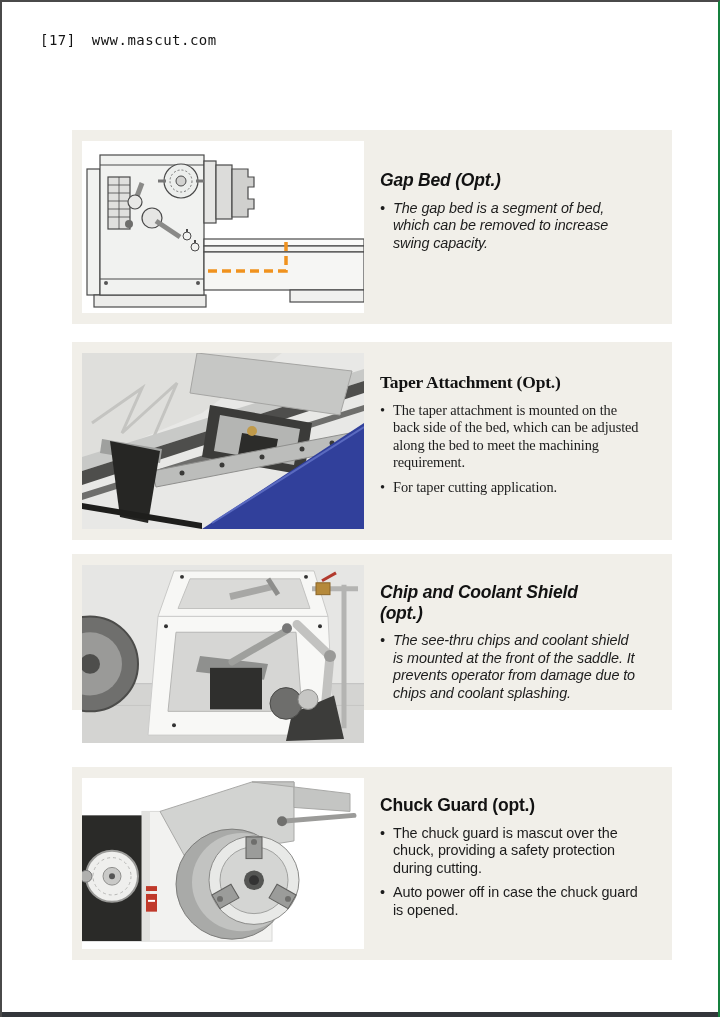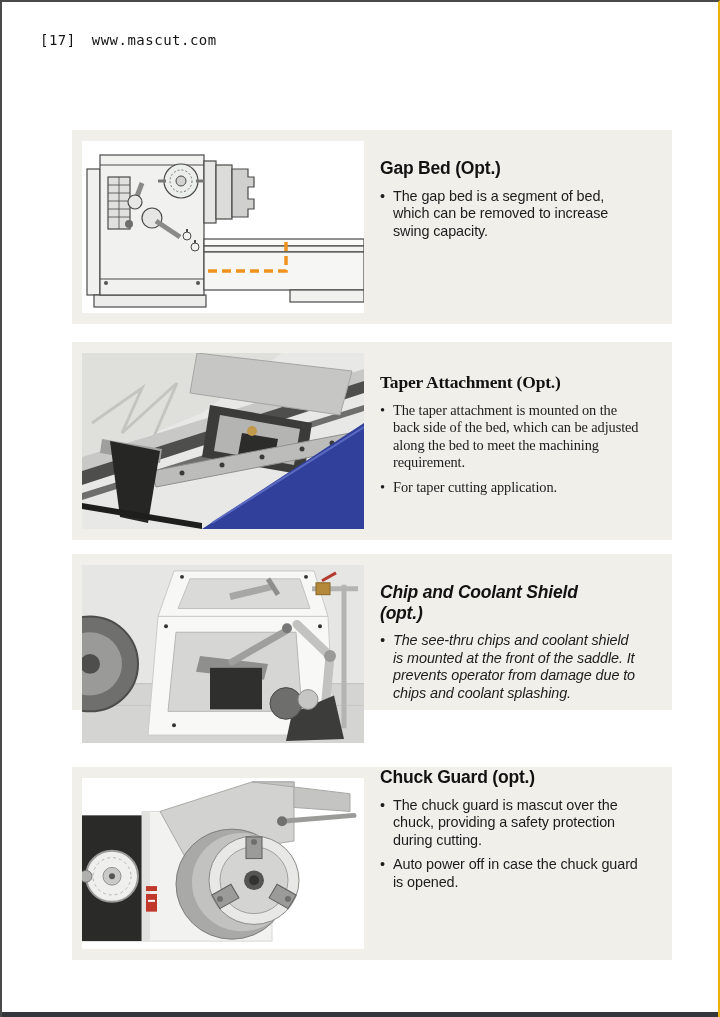--- a/index.html
+++ b/index.html
@@ -1,42 +1,42 @@
 <!DOCTYPE html>
 <html><head>
 <meta charset="utf-8">
 <style>
   html,body { margin:0; padding:0; background:#fff; }
   .page {
     position:relative; width:720px; height:1017px; background:#ffffff;
-    border-top:2px solid #4a4a4a; border-left:2px solid #4a4a4a; border-right:2px solid #eab308;
+    border-top:2px solid #4a4a4a; border-left:2px solid #4a4a4a; border-right:2px solid #15803d;
     box-sizing:border-box; overflow:hidden;
     font-family:"Liberation Sans", sans-serif; color:#1c1c1c;
   }
   .header { position:absolute; left:38px; top:30px; font-family:"DejaVu Sans Mono", monospace;
             font-size:14px; letter-spacing:0.5px; color:#141414; }
   .header .site { margin-left:16px; }
   .page-title { position:absolute; left:70px; top:76px; font-size:30px; font-weight:bold;
                 color:#F0921E; letter-spacing:-0.3px; }
   .section { position:absolute; left:70px; width:600px; background:#F1EFE9; }
   .sec1 { top:128px; height:194px; }
   .sec2 { top:340px; height:198px;font-family:Liberation Serif, serif; }
   .sec3 { top:552px; height:156px;font-style:italic; }
   .sec4 { top:765px; height:193px; }
   .imgbox { position:absolute; left:10px; top:11px; width:282px; background:#fff; overflow:hidden; }
   .sec1 .imgbox { height:172px; }
   .sec2 .imgbox { height:176px; }
   .sec3 .imgbox { height:178px; }
   .sec4 .imgbox { height:171px; }
   .imgbox svg { display:block; width:100%; height:100%; }
   .textcol { position:absolute; left:308px; top:0; width:266px; }
-  .sec1 .textcol { padding-top:28px; }
+  .sec1 .textcol { padding-top:40px;font-style:italic; }
   .sec2 .textcol { padding-top:30px; }
   .sec3 .textcol { padding-top:28px; }
-  .sec4 .textcol { }
+  .sec4 .textcol { padding-top:28px; }
   .sec-heading { font-size:17.5px; font-weight:bold; color:#121212; margin:0 0 9px 0;
                  line-height:1.18; letter-spacing:-0.2px; }
   .sec3 .sec-heading { max-width:200px; }
   .bullets { margin:0; padding:0; list-style:none; }
   .bullets li { position:relative; padding-left:13px; width:246px; font-size:14.4px;
                 line-height:1.22; letter-spacing:-0.1px; margin-bottom:7px; color:#1c1c1c; }
   .bullet-marker { position:absolute; left:0; top:0; }
   .footer-bar { position:absolute; left:-2px; right:-2px; bottom:0; height:5px; background:#33363B; }
 </style>
 </head>

